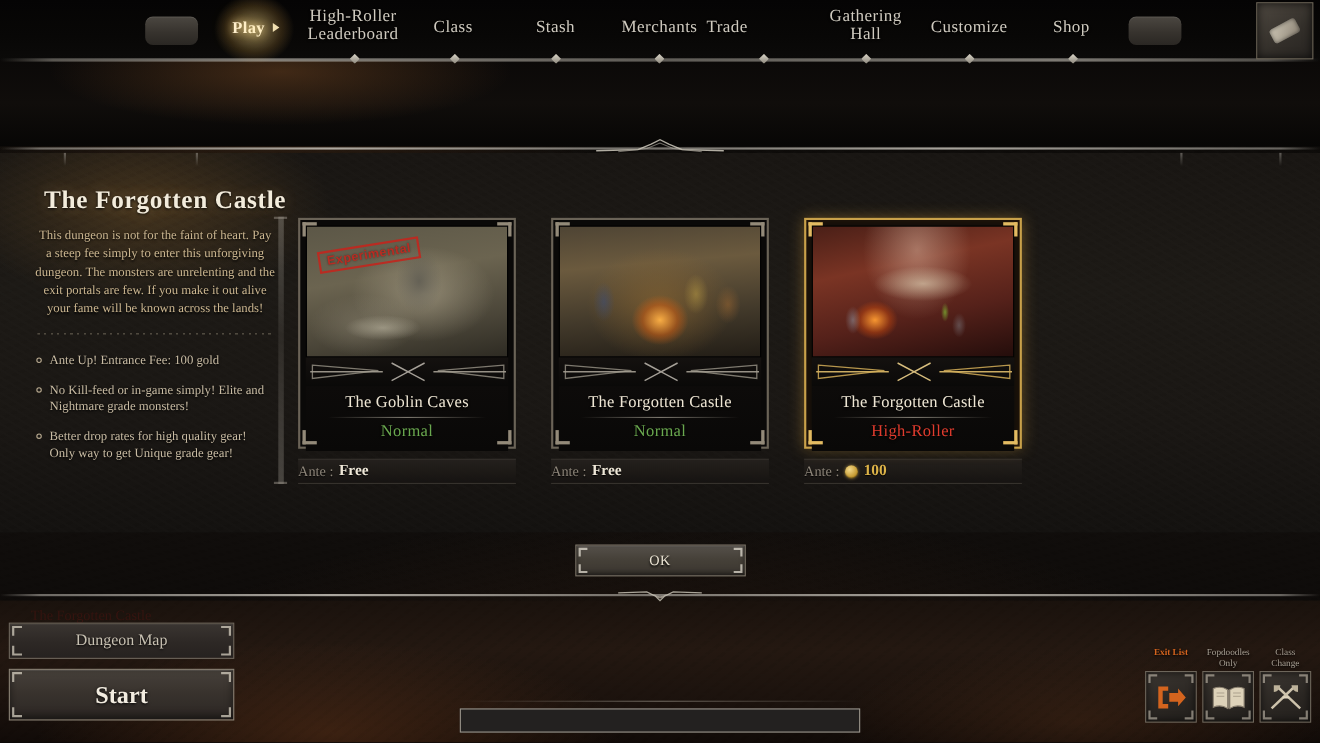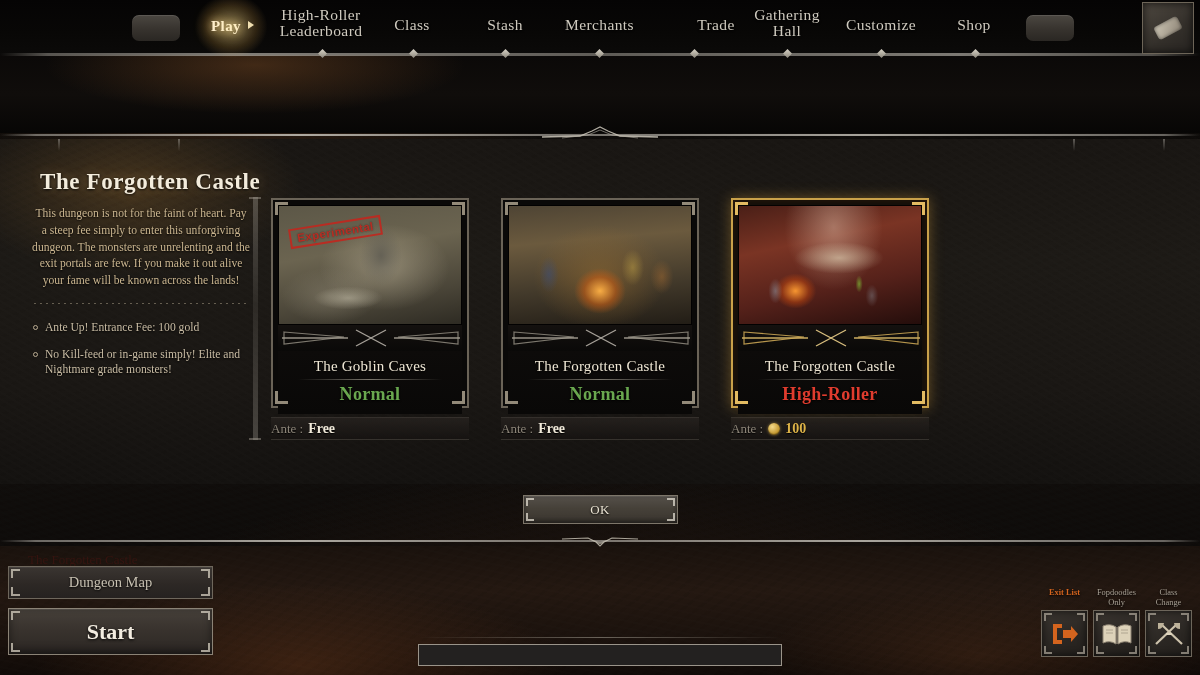--- a/index.html
+++ b/index.html
@@ -331,21 +331,21 @@
     color: #eee6d4;
     font-size: 15px;
     letter-spacing: 0.2px;
     text-shadow: 0 1px 2px #000;
   }
   .card-underline {
     margin: 4px 16px 4px 16px;
     height: 1px;
     background: linear-gradient(90deg, transparent, rgba(190,184,170,0.62), transparent);
   }
-  .card-mode { font-size: 18px; letter-spacing: 0.3px; text-shadow: 0 1px 2px #000; font-weight: bold; }
+  .card-mode { font-size: 15px; letter-spacing: 0.3px; text-shadow: 0 1px 2px #000; }
 
   .ante-row {
     margin-top: 9px;
     height: 23px;
     display: flex; align-items: center; justify-content: flex-start;
     gap: 5px;
     background: linear-gradient(180deg, rgba(38,34,30,0.85), rgba(22,19,17,0.85));
     border-top: 1px solid rgba(120,114,104,0.30);
     border-bottom: 1px solid rgba(120,114,104,0.22);
   }
@@ -527,20 +527,22 @@
   </div>
 
   <h1 class="page-title">The Forgotten Castle</h1>
 
   <div class="desc-col">
     <div class="desc-body">This dungeon is not for the faint of heart. Pay a steep fee simply to enter this unforgiving dungeon. The monsters are unrelenting and the exit portals are few. If you make it out alive your fame will be known across the lands!</div>
     <div class="desc-sep"></div>
     <ul class="bullets">
       <li><span class="dot"></span><span>Ante Up! Entrance Fee: 100 gold</span></li>
       <li><span class="dot"></span><span>No Kill-feed or in-game simply! Elite and Nightmare grade monsters!</span></li>
+      <li><span class="dot"></span><span class="pre" style="white-space:pre-line">Better drop rates for high quality gear!
+Only way to get Unique grade gear!</span></li>
     </ul>
   </div>
 
   <div class="side-frame"></div>
 
   <div class="cards">
 
     <div class="card" style="left:271px; top:59px;">
       <div class="card-frame">
         <div class="corner tl"></div>
@@ -736,21 +738,21 @@
   <div class="nav-items" style="z-index:34">
     <div class="nav-pill" style="position:absolute;left:132px;top:15px"></div>
     <div class="nav-glow"></div>
     <div class="nav-item active" style="position:absolute;left:201px;top:19px;width:50px">Play</div>
     <div class="nav-caret"></div>
     <div class="nav-item" style="position:absolute;left:262px;top:7px;width:118px">High-Roller
 Leaderboard</div>
     <div class="nav-item" style="position:absolute;left:381px;top:17px;width:62px">Class</div>
     <div class="nav-item" style="position:absolute;left:472px;top:17px;width:66px">Stash</div>
     <div class="nav-item" style="position:absolute;left:552px;top:17px;width:95px">Merchants</div>
-    <div class="nav-item" style="position:absolute;left:683px;top:17px;width:66px">Trade</div>
+    <div class="nav-item" style="position:absolute;left:628px;top:17px;width:66px">Trade</div>
     <div class="nav-item" style="position:absolute;left:744px;top:7px;width:86px">Gathering
 Hall</div>
     <div class="nav-item" style="position:absolute;left:834px;top:17px;width:94px">Customize</div>
     <div class="nav-item" style="position:absolute;left:941px;top:17px;width:66px">Shop</div>
     <div class="nav-pill" style="position:absolute;left:1026px;top:15px"></div>
   </div>
   <div class="topbar-rule"></div>
   <div class="nav-tick" style="left:409px"></div>
   <div class="nav-tick" style="left:501px"></div>
   <div class="nav-tick" style="left:595px"></div>

